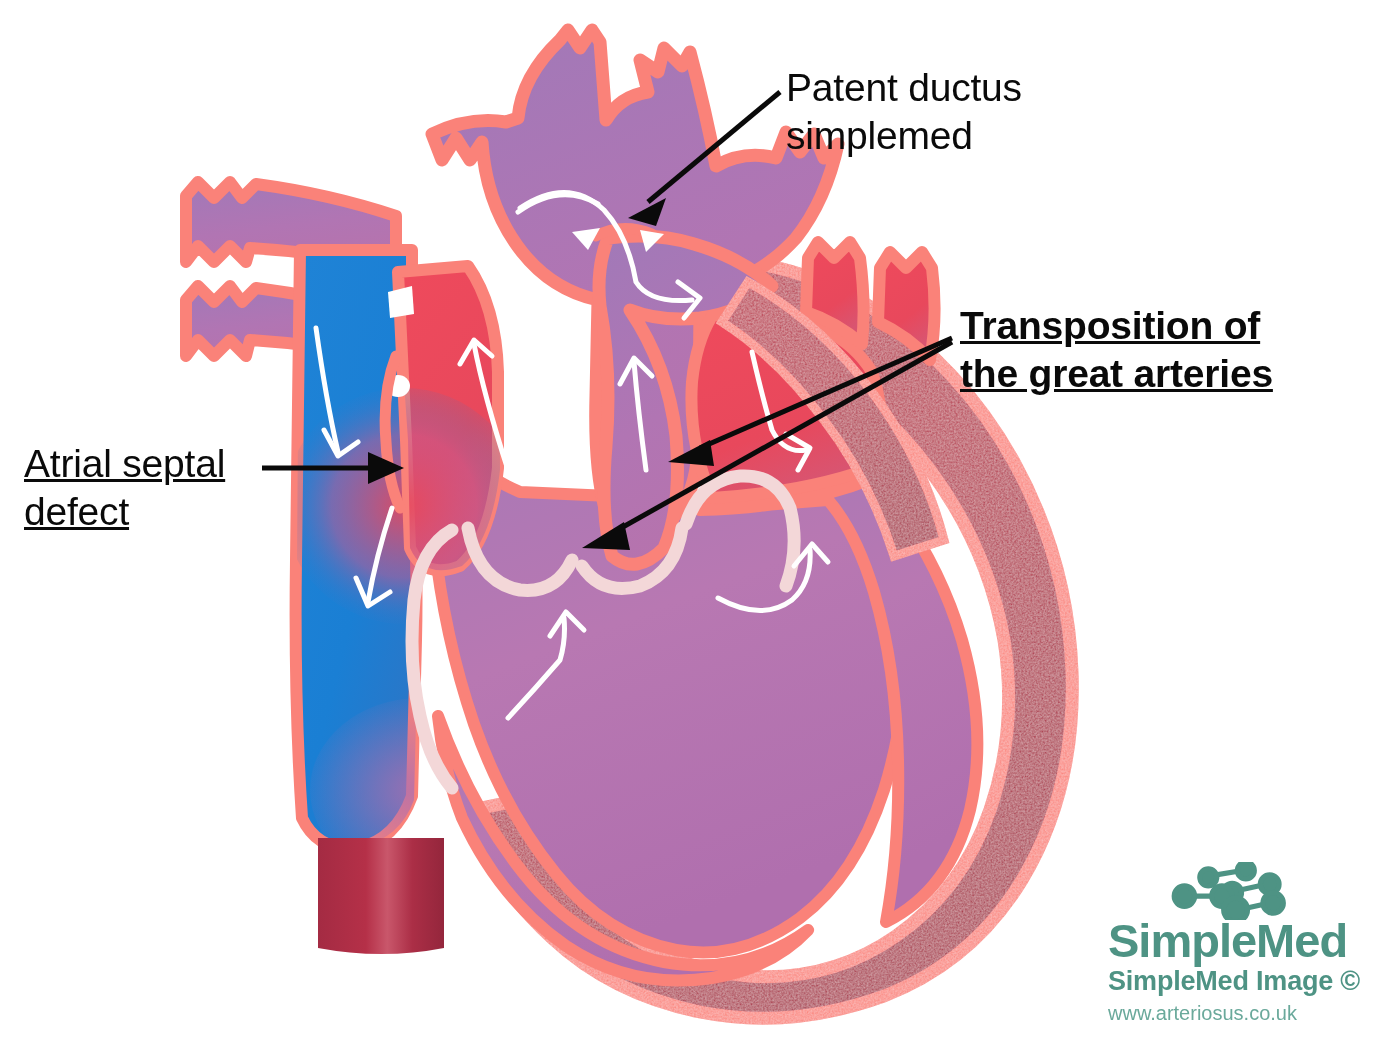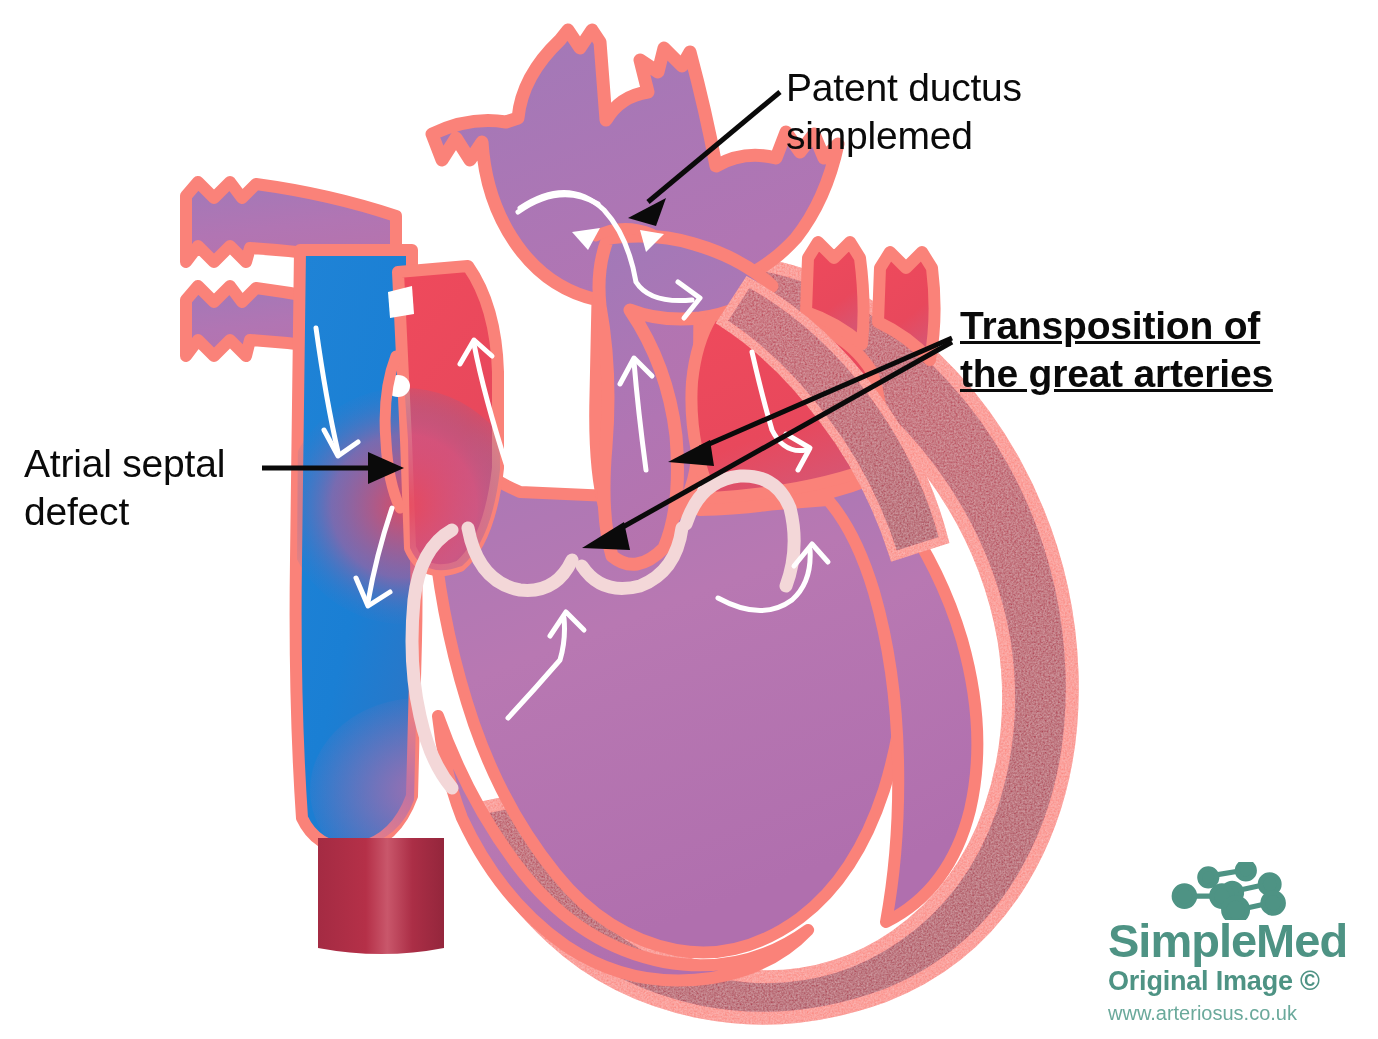--- a/index.html
+++ b/index.html
@@ -7,21 +7,21 @@
        font-family:"Liberation Sans", sans-serif;}
   #stage{position:absolute;left:0;top:0;width:1378px;height:1039px;background:#fff;}
   #heart-svg{position:absolute;left:0;top:0;width:1378px;height:1039px;}
 
   .callout{position:absolute;color:#0a0a0a;letter-spacing:-0.2px;}
   .callout-regular{font-size:39px;line-height:1.22;font-weight:400;}
   .callout-bold{font-size:39px;line-height:1.22;font-weight:700;text-decoration:underline;}
 
   #label-pda{left:786px;top:64px;}
   #label-tga{left:960px;top:302px;}
-  #label-asd{left:24px;top:440px;}
+  #label-asd{left:24px;top:440px;text-decoration:underline;}
 
   #logo-block{position:absolute;left:1108px;top:862px;width:262px;
               text-align:left;color:#4e9384;}
   #logo-mark{width:100%;height:58px;display:block;}
   #logo-word{font-size:47px;font-weight:700;line-height:0.98;letter-spacing:-1px;
              color:#4e9384;margin-top:-2px;}
   #logo-sub{font-size:27px;font-weight:700;line-height:1.15;letter-spacing:-0.2px;
             color:#4e9384;margin-top:2px;}
   #logo-url{font-size:20px;font-weight:400;line-height:1.2;color:#6aa99b;margin-top:4px;}
 </style>
@@ -349,17 +349,17 @@
           <circle cx="78" cy="13" r="5.5"></circle>
         <line x1="30" y1="20" x2="48" y2="20"></line>
           <circle cx="28" cy="20" r="6"></circle>
           <circle cx="50" cy="20" r="6"></circle>
         <line x1="60" y1="28" x2="78" y2="24"></line>
           <circle cx="58" cy="28" r="7"></circle>
           <circle cx="80" cy="24" r="6"></circle>
       </g>
     </svg>
     <div id="logo-word">SimpleMed</div>
-    <div id="logo-sub">Original Image ©</div>
+    <div id="logo-sub">SimpleMed Image ©</div>
     <div id="logo-url">www.arteriosus.co.uk</div>
   </div>
 
 </div>
 
 </body></html>

